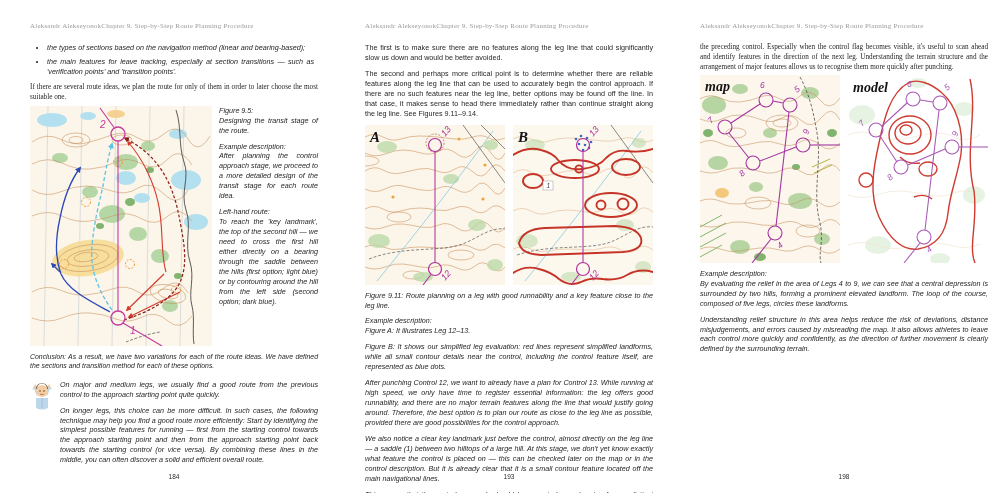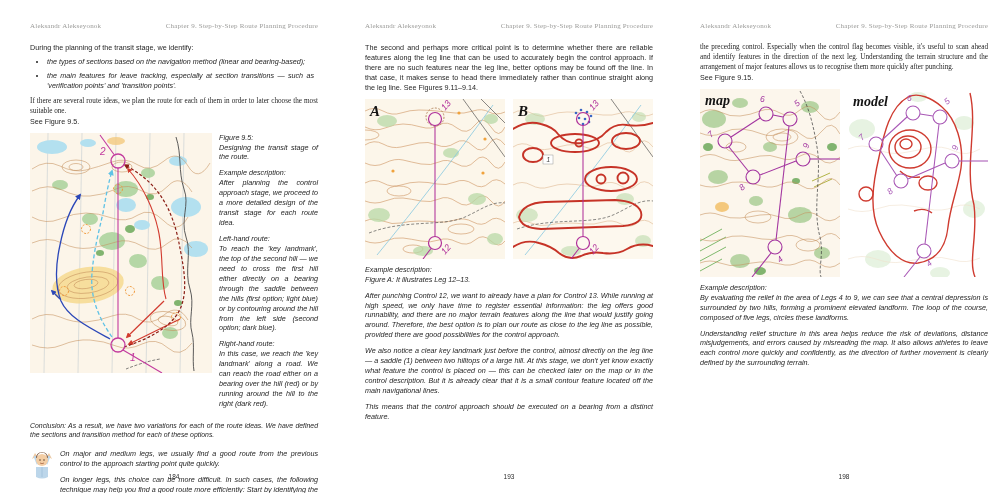--- a/index.html
+++ b/index.html
@@ -1,19 +1,19 @@
 <!DOCTYPE html>
 <html><head>
 <meta charset="utf-8">
 <style>
   html,body{margin:0;padding:0;background:#ffffff;}
   .canvas{position:relative;width:1005px;height:493px;background:#fff;display:flex;overflow:hidden;
           font-family:"Liberation Sans",sans-serif;color:#1f1f1f;}
   .page{width:335px;height:493px;position:relative;box-sizing:border-box;padding:22px 17px 0 30px;overflow:hidden;}
-  .hdr{display:flex;justify-content:space-between;font-family:"Liberation Serif",serif;
+  .hdr{display:flex;justify-content:flex-start;font-family:"Liberation Serif",serif;
        font-size:7px;color:#9b9b99;margin-bottom:13px;letter-spacing:.2px;}
   .body p{margin:0 0 6px;font-size:7.2px;line-height:1.38;text-align:justify;}
   .lead{margin-bottom:1px !important;}
   ul.bul{margin:0 0 6px 4px;padding:0 0 0 9px;font-size:7.2px;line-height:1.38;text-align:justify;}
   ul.bul li{margin:4px;font-style:italic;}
   .nosp{margin-bottom:0 !important;font-family:Liberation Serif, serif;}
   .it{font-style:italic;}
   .figrow{display:flex;gap:7px;margin:3px 0 6px;}
   .capcol{flex:1;}
   .cap{font-style:italic;font-size:6.2px;line-height:1.22;white-space:pre-line;text-align:justify;margin:0 0 6px;}
@@ -33,27 +33,25 @@
 <body>
 
 <div class="canvas">
 
   <section class="page">
     <div class="hdr">
       <span>Aleksandr Alekseyonok</span>
       <span>Chapter  9.  Step-by-Step Route Planning Procedure</span>
     </div>
     <div class="body">
-      <p class="lead">During the planning of the transit stage, we identify:</p>
       <ul class="bul">
         <li>the types of sections based on the navigation method (linear and bearing-based);</li>
         <li>the main features for leave tracking, especially at section transitions — such as 'verification points' and 'transition points'.</li>
       </ul>
-      <p class="nosp">If there are several route ideas, we plan the route for each of them in order to later choose the most suitable one.</p>
-      <p>See Figure 9.5.</p>
+      <p class="nosp">If there are several route ideas, we plan the route for only of them in order to later choose the most suitable one.</p>
 
       <div class="figrow">
 
         <svg width="182" height="240" viewBox="0 0 182 240">
           <defs>
             <marker id="ar-lb" viewBox="0 0 10 10" refX="7" refY="5" markerWidth="4.6" markerHeight="4.6" orient="auto">
                 <path d="M0,0L10,5L0,10z" fill="#5fc2e6"></path>
               </marker>
             <marker id="ar-db" viewBox="0 0 10 10" refX="7" refY="5" markerWidth="4.6" markerHeight="4.6" orient="auto">
                 <path d="M0,0L10,5L0,10z" fill="#2b47b8"></path>
@@ -151,22 +149,20 @@
           <text class="ctl" x="70" y="22" font-size="10" fill="#c23a9e">2</text>
           <text class="ctl" x="100" y="228" font-size="10" fill="#c23a9e">1</text>
         </svg>
         <div class="capcol">
           <p class="cap">Figure 9.5:
 Designing the transit stage of the route.</p>
           <p class="cap">Example description:
 After planning the control approach stage, we proceed to a more detailed design of the transit stage for each route idea.</p>
           <p class="cap">Left-hand route:
 To reach the 'key landmark', the top of the second hill — we need to cross the first hill either directly on a bearing through the saddle between the hills (first option; light blue) or by contouring around the hill from the left side (second option; dark blue).</p>
-          <p class="cap">Right-hand route:
-In this case, we reach the 'key landmark' along a road. We can reach the road either on a bearing over the hill (red) or by running around the hill to the right (dark red).</p>
         </div>
       </div>
 
       <p class="it" style="font-size:6.9px">Conclusion: As a result, we have two variations for each of the route ideas. We have defined the sections and transition method for each of these options.</p>
 
       <div class="tiprow">
         <svg width="24" height="32" viewBox="0 0 24 32">
           <path d="M2,10 L5,4 L7,7 Z" fill="#f0c9a0"></path>
             <path d="M22,10 L19,4 L17,7 Z" fill="#f0c9a0"></path>
           <line x1="5" y1="7" x2="8" y2="15" stroke="#bcd6ea" stroke-width="3"></line>
@@ -187,20 +183,21 @@
     </div>
     <div class="pageno">184</div>
   </section>
 
   <section class="page">
     <div class="hdr">
       <span>Aleksandr Alekseyonok</span>
       <span>Chapter  9.  Step-by-Step Route Planning Procedure</span>
     </div>
     <div class="body">
+      <p>The first is to make sure there are no features along the leg line that could significantly slow us down and would be better avoided.</p>
       <p>The second and perhaps more critical point is to determine whether there are reliable features along the leg line that can be used to accurately begin the control approach. If there are no such features near the leg line, better options may be found off the line. In that case, it makes sense to head there immediately rather than continue straight along the leg line. See Figures 9.11–9.14.</p>
 
       <div class="maprow">
 
         <svg width="140" height="160" viewBox="0 0 140 160">
           <rect width="140" height="160" fill="#fcf6ea"></rect>
           <g stroke="#d09a6a" stroke-width="0.65" fill="none">
             <path d="M0,12 q9,-5 18,0 t18,2 t18,-3 t18,1 t18,2 t18,-2 t16,1 t16,0"></path>
             <path d="M0,28 q10,5 20,1 t18,-4 t18,3 t18,-2 t18,3 t18,-3 t16,2 t14,0"></path>
             <path d="M0,46 q9,-6 18,-1 t18,3 t18,-4 t18,2 t18,-2 t18,3 t16,-2 t16,1"></path>
@@ -300,37 +297,38 @@
             <circle cx="70" cy="144" r="6.5" stroke-width="1.2"></circle>
             <line x1="70" y1="26.5" x2="70" y2="137.5" stroke-width="1.05"></line>
             <line x1="66" y1="149.5" x2="58" y2="160" stroke-width="1.05"></line>
           </g>
           <text class="ctl" x="80" y="12" font-size="9" fill="#b0309a" transform="rotate(-50 80 12)">13</text>
           <text class="ctl" x="80" y="156" font-size="9" fill="#b0309a" transform="rotate(-50 80 156)">12</text>
           <text class="maplabel" x="5" y="17" font-size="15">B</text>
         </svg>
       </div>
 
+      <p class="figcap">Figure 9.11: Route planning on a leg with good runnability and a key feature close to the leg line.</p>
       <p class="ex">Example description:
 Figure A: It illustrates Leg 12–13.</p>
+      <p class="ex">Figure B: It shows our simplified leg evaluation: red lines represent simplified landforms, while all small contour details near the control, including the control feature itself, are represented as blue dots.</p>
       <p class="ex">After punching Control 12, we want to already have a plan for Control 13. While running at high speed, we only have time to register essential information: the leg offers good runnability, and there are no major terrain features along the line that would justify going around. Therefore, the best option is to plan our route as close to the leg line as possible, provided there are good possibilities for the control approach.</p>
       <p class="ex">We also notice a clear key landmark just before the control, almost directly on the leg line — a saddle (1) between two hilltops of a large hill. At this stage, we don't yet know exactly what feature the control is placed on — this can be checked later on the map or in the control description. But it is already clear that it is a small contour feature located off the main navigational lines.</p>
       <p class="ex">This means that the control approach should be executed on a bearing from a distinct feature.</p>
     </div>
     <div class="pageno">193</div>
   </section>
 
   <section class="page">
     <div class="hdr">
       <span>Aleksandr Alekseyonok</span>
       <span>Chapter  9.  Step-by-Step Route Planning Procedure</span>
     </div>
     <div class="body">
       <p class="nosp">the preceding control. Especially when the control flag becomes visible, it's useful to scan ahead and identify features in the direction of the next leg. Understanding the terrain structure and the arrangement of major features allows us to recognise them more quickly after punching.</p>
-      <p>See Figure 9.15.</p>
 
       <div class="maprow">
 
         <svg width="140" height="188" viewBox="0 0 140 188">
           <rect width="140" height="188" fill="#fcf6ec"></rect>
           <g fill="#a6cc92" opacity="0.8">
             <ellipse cx="14" cy="30" rx="12" ry="9"></ellipse>
               <ellipse cx="40" cy="14" rx="8" ry="5"></ellipse>
             <ellipse cx="110" cy="18" rx="9" ry="6"></ellipse>
               <ellipse cx="18" cy="88" rx="10" ry="7"></ellipse>

